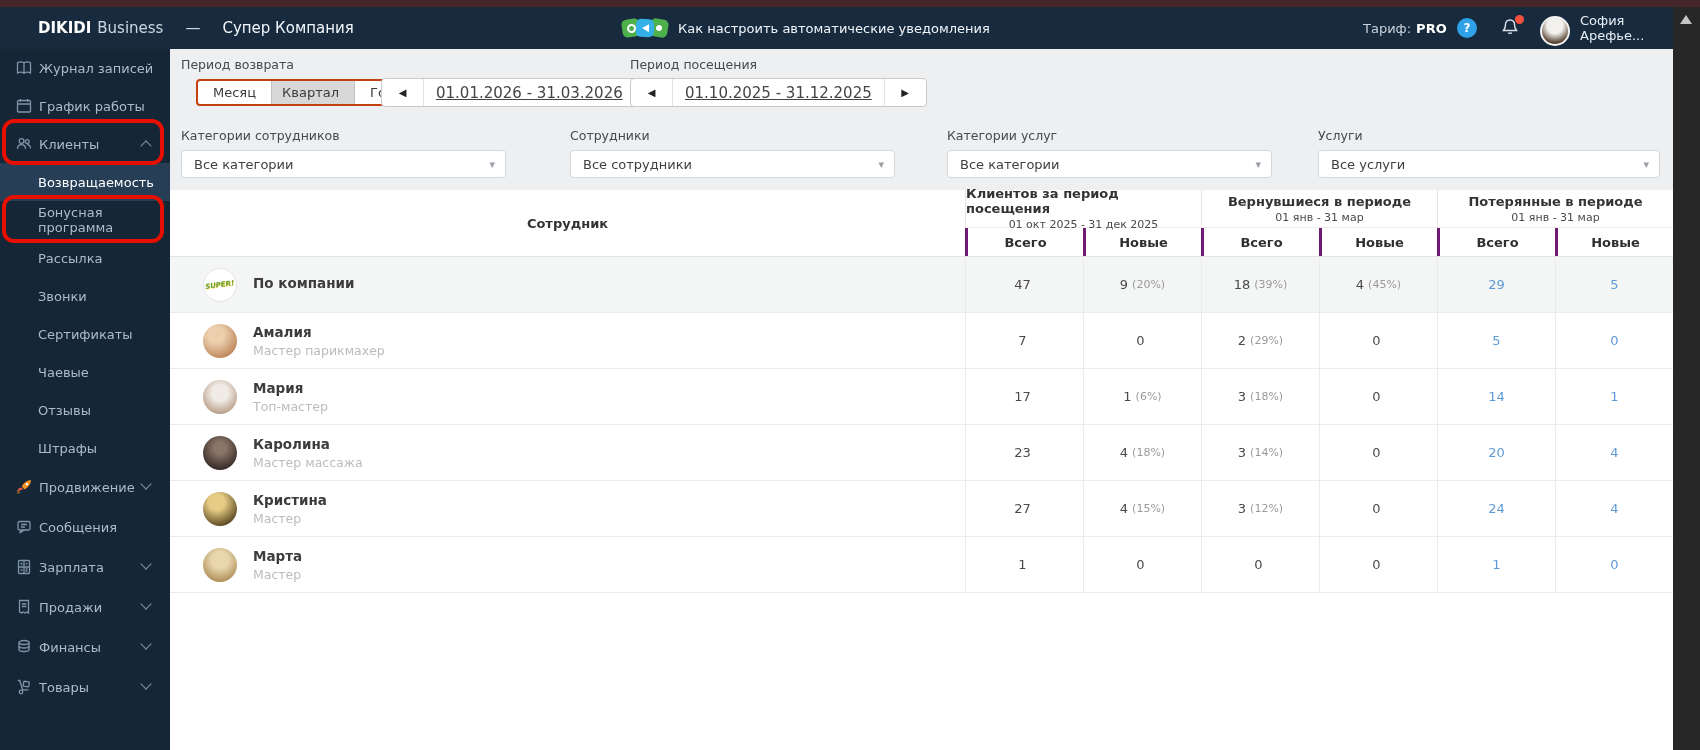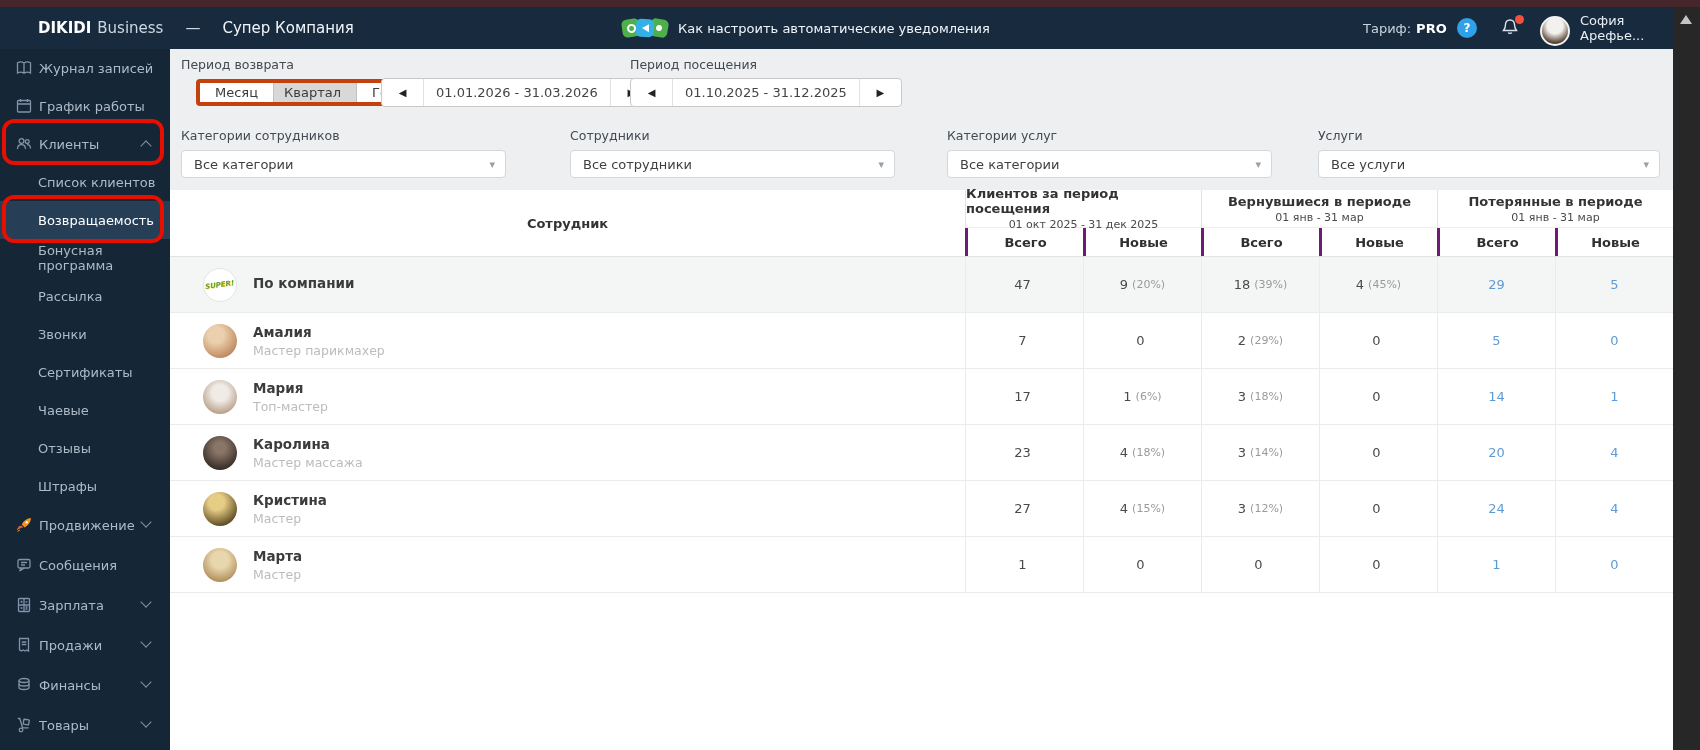--- a/index.html
+++ b/index.html
@@ -55,29 +55,29 @@
   .chev.down { transform:rotate(45deg); top:13px; }
   .chev.up { transform:rotate(-135deg); top:17px; }
   .annot { position:absolute; border:4px solid #e60f00; border-radius:12px; z-index:50; pointer-events:none; }
   .annot.a1 { left:2px; top:119px; width:162px; height:46px; }
   .annot.a2 { left:2px; top:195px; width:162px; height:48px; }
 
   
   .main { left:170px; top:49px; width:1503px; height:701px; background:#edeff1; }
   .flabel { position:absolute; font-size:12.5px; color:#434a51; }
   .seg { position:absolute; left:26px; top:30px; height:27px; display:flex;
-    border:4px solid #c2410c; border-radius:4px; background:#fff; overflow:hidden; }
+    border:2px solid #c2410c; border-radius:4px; background:#fff; overflow:hidden; }
   .seg .opt { padding:0 15px; display:flex; align-items:center; font-size:13px; color:#3b3b3b; cursor:pointer; }
   .seg .opt.sel { background:#d8d8d8; border-left:1px solid #c2c2c2; border-right:1px solid #c2c2c2;padding-left:10px; }
   .datenav { position:absolute; height:29px; display:flex; border:1px solid #c9c9c9; border-radius:4px; background:#fff; overflow:hidden; }
   .datenav .nav { width:42px; display:flex; align-items:center; justify-content:center;
     font-size:10px; color:#222; cursor:pointer; }
   .datenav .nav.prev { border-right:1px solid #e2e2e2; }
   .datenav .nav.next { border-left:1px solid #e2e2e2; }
-  .datenav .dval { display:flex; align-items:center; justify-content:center; font-size:13px; color:#444; padding:0 12px; cursor:pointer; }
+  .datenav .dval { display:flex; align-items:center; justify-content:center; font-size:15px; color:#444; padding:0 12px; cursor:pointer;text-decoration:underline; }
   .dd { position:absolute; top:101px; height:28px; background:#fff; border:1px solid #d4d7da; border-radius:4px;
     display:flex; align-items:center; padding:0 12px; font-size:13px; color:#3f3f3f; cursor:pointer; }
   .dd .caret { position:absolute; right:10px; font-size:11px; color:#9aa0a6; }
 
   
   .card { position:absolute; left:0; top:141px; width:1503px; height:560px; background:#fff; }
   .tgrid { display:grid; grid-template-columns:795px repeat(6,118px); }
   .thead { grid-template-rows:38px 28px; border-bottom:1px solid #e3e3e3; }
   .emp-h { grid-row:1/3; grid-column:1; display:flex; align-items:center; justify-content:center;
     font-size:13px; font-weight:bold; color:#333; }
@@ -178,23 +178,20 @@
         <circle cx="6.5" cy="6" r="2.4"></circle>
         <path d="M2.5 14 C2.5 11 4 9.6 6.5 9.6 C9 9.6 10.5 11 10.5 14"></path>
         <circle cx="12.2" cy="6.6" r="1.9"></circle>
         <path d="M12 9.6 C14.2 9.6 15.5 11 15.5 13.4"></path>
       </svg>
     </span>
     <span class="lbl">Клиенты</span>
     <span class="chev up"></span>
   </div>
 
-  <div class="sb-item sub">
-    <span class="lbl">Список клиентов</span>
-  </div>
 
   <div class="sb-item sub active">
     <span class="lbl">Возвращаемость</span>
   </div>
 
   <div class="sb-item sub">
     <span class="lbl">Бонусная программа</span>
   </div>
 
   <div class="sb-item sub">

